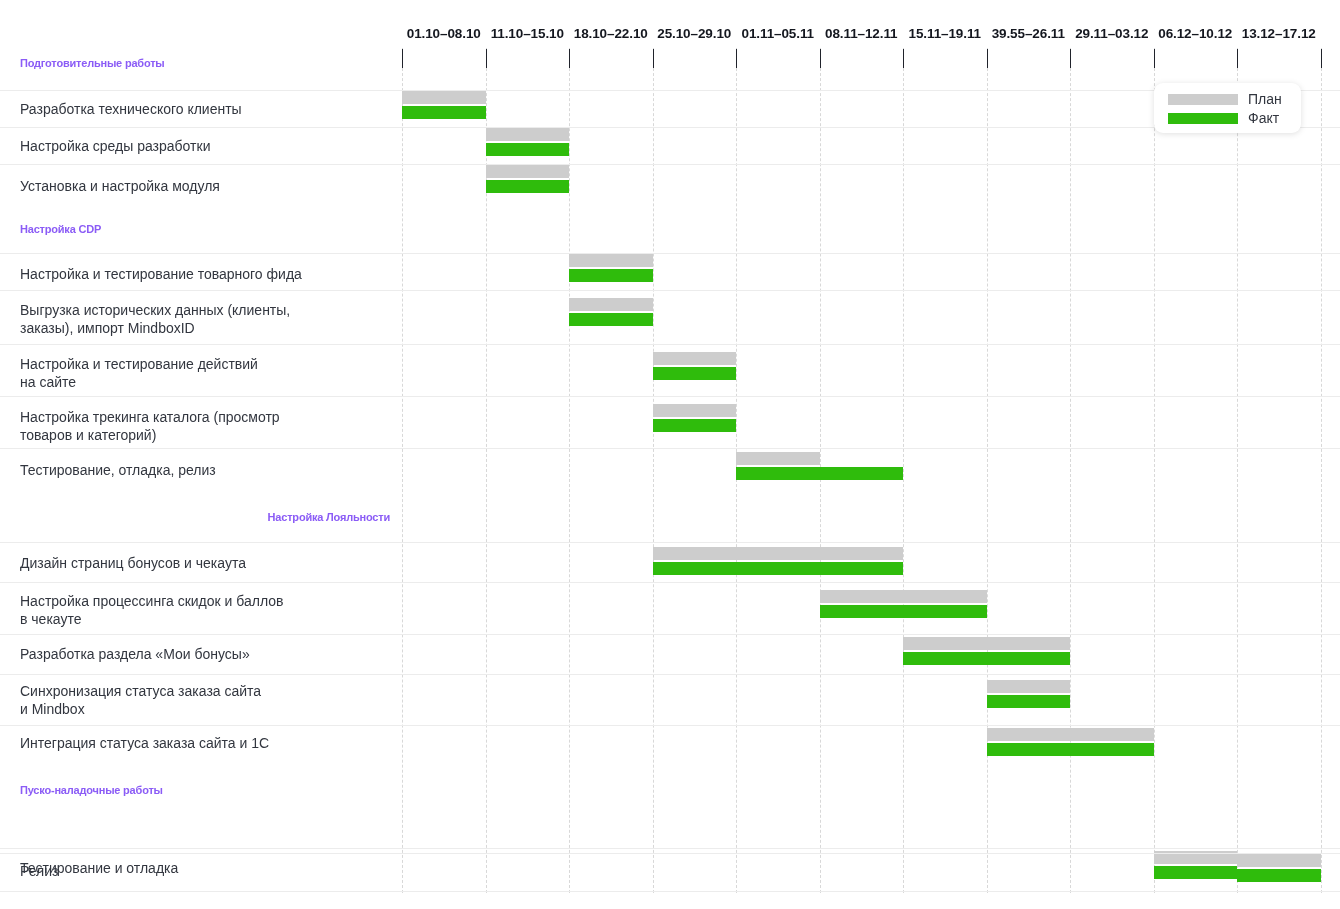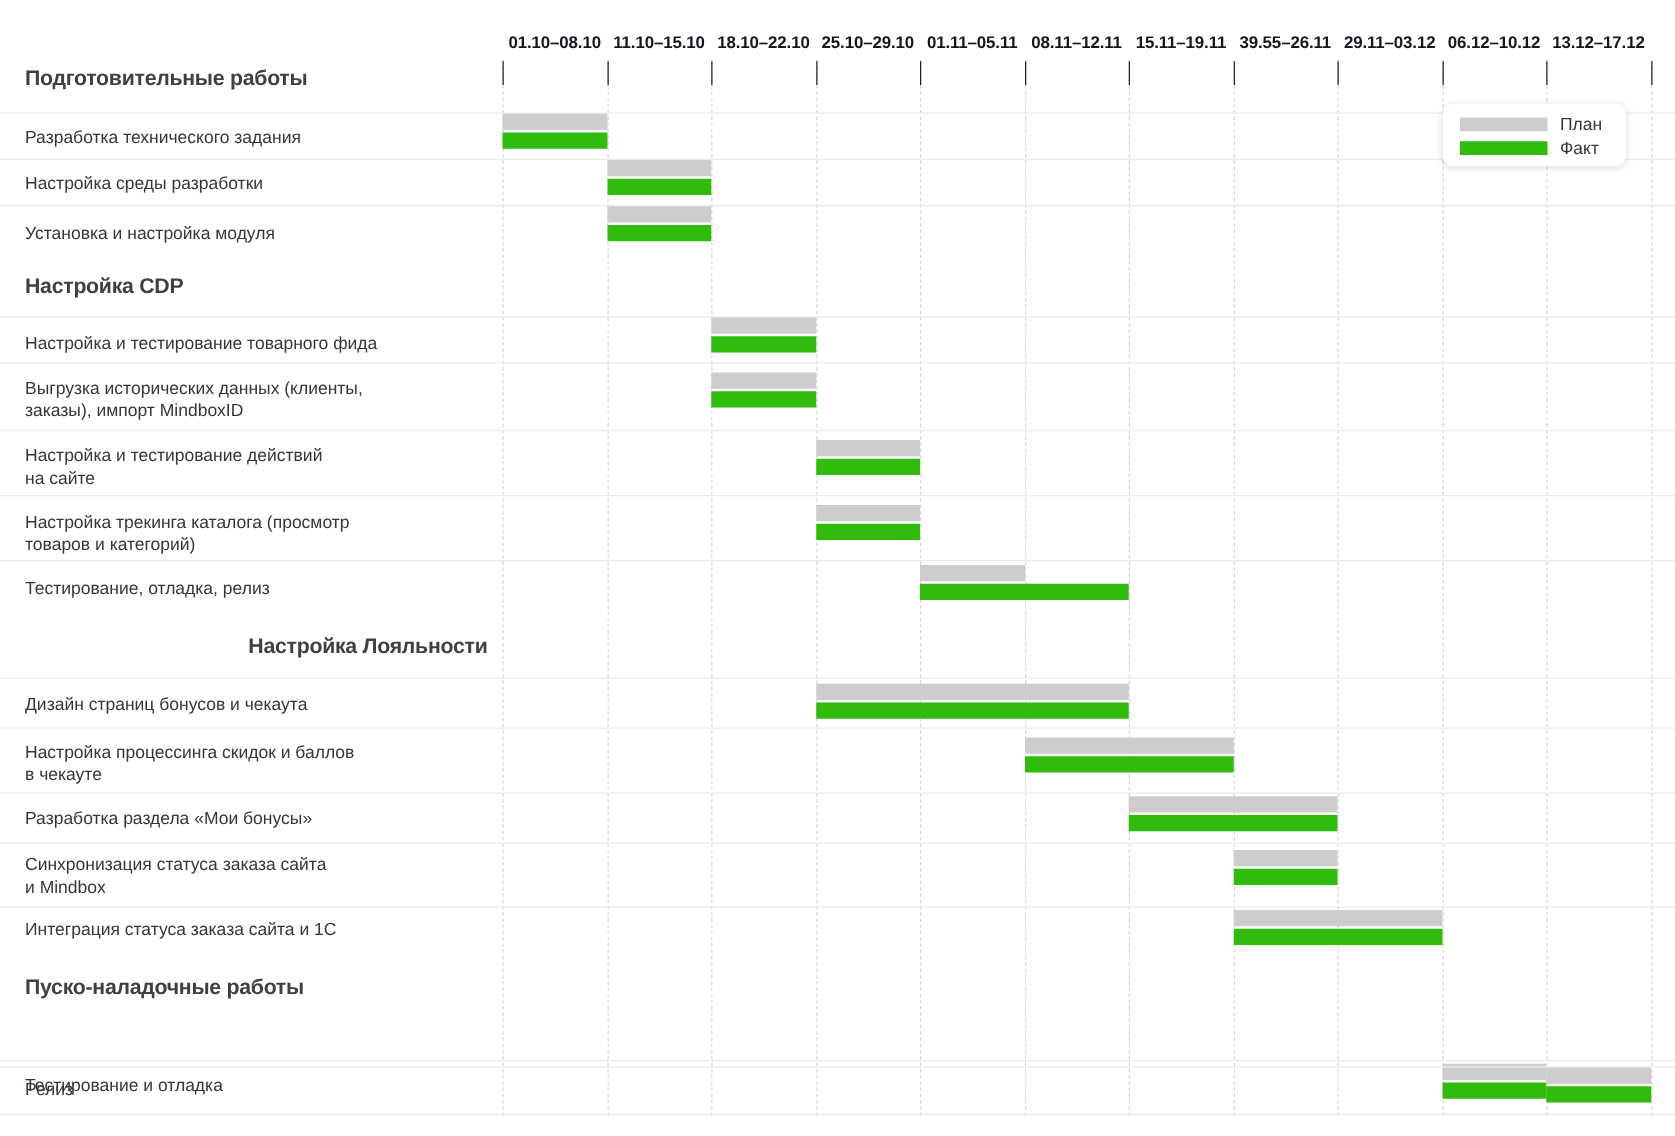--- a/index.html
+++ b/index.html
@@ -77,23 +77,23 @@
   .row-label {
     position: absolute;
     left: 20px;
     width: 370px;
     font-size: 14px;
     line-height: 18px;
     color: #32363f;
     white-space: pre-line;
   }
   .row.section .row-label {
-    font-size: 17px;
+    font-size: 11px;
     font-weight: bold;
-    color: #404040;
+    color: #8b5cf6;
     letter-spacing: -0.2px;
   }
   .row-baseline {
     position: absolute;
     left: 0;
     width: 1340px;
     height: 1px;
     background: #ececec;
   }
 
@@ -188,21 +188,21 @@
       <div class="period-sep" style="left: 1320.5px;"></div>
     </div>
 
   <div id="rows-layer">
       <div class="row section" style="top: 48px; height: 42px;">
         <div class="row-label" style="top: 6px;">Подготовительные работы</div>
       </div>
       <div class="row task" style="top: 90px; height: 37px;">
         <div class="bar plan" style="left: 402px; width: 83.5px; top: 0px;"></div>
         <div class="bar fact" style="left: 402px; width: 83.5px; top: 15px;"></div>
-        <div class="row-label" style="top: 9px;">Разработка технического задания</div>
+        <div class="row-label" style="top: 9px;">Разработка технического клиенты</div>
       </div>
       <div class="row task" style="top: 127px; height: 37px;">
         <div class="bar plan" style="left: 485.5px; width: 83.5px; top: 0px;"></div>
         <div class="bar fact" style="left: 485.5px; width: 83.5px; top: 15px;"></div>
         <div class="row-label" style="top: 9px;">Настройка среды разработки</div>
       </div>
       <div class="row task" style="top: 164px; height: 37px;">
         <div class="bar plan" style="left: 485.5px; width: 83.5px; top: 0px;"></div>
         <div class="bar fact" style="left: 485.5px; width: 83.5px; top: 15px;"></div>
         <div class="row-label" style="top: 12px;">Установка и настройка модуля</div>

